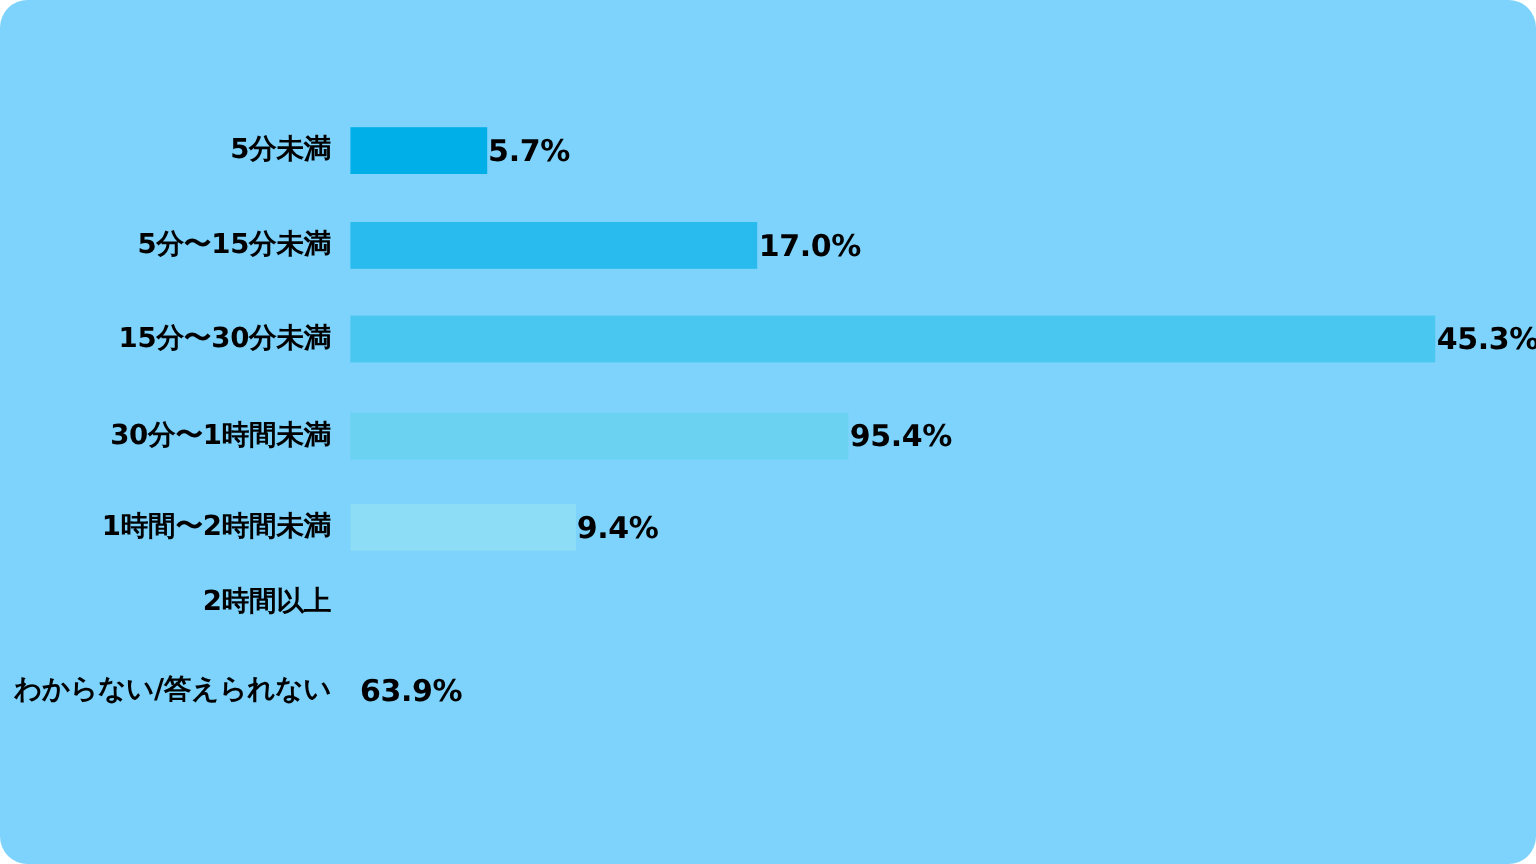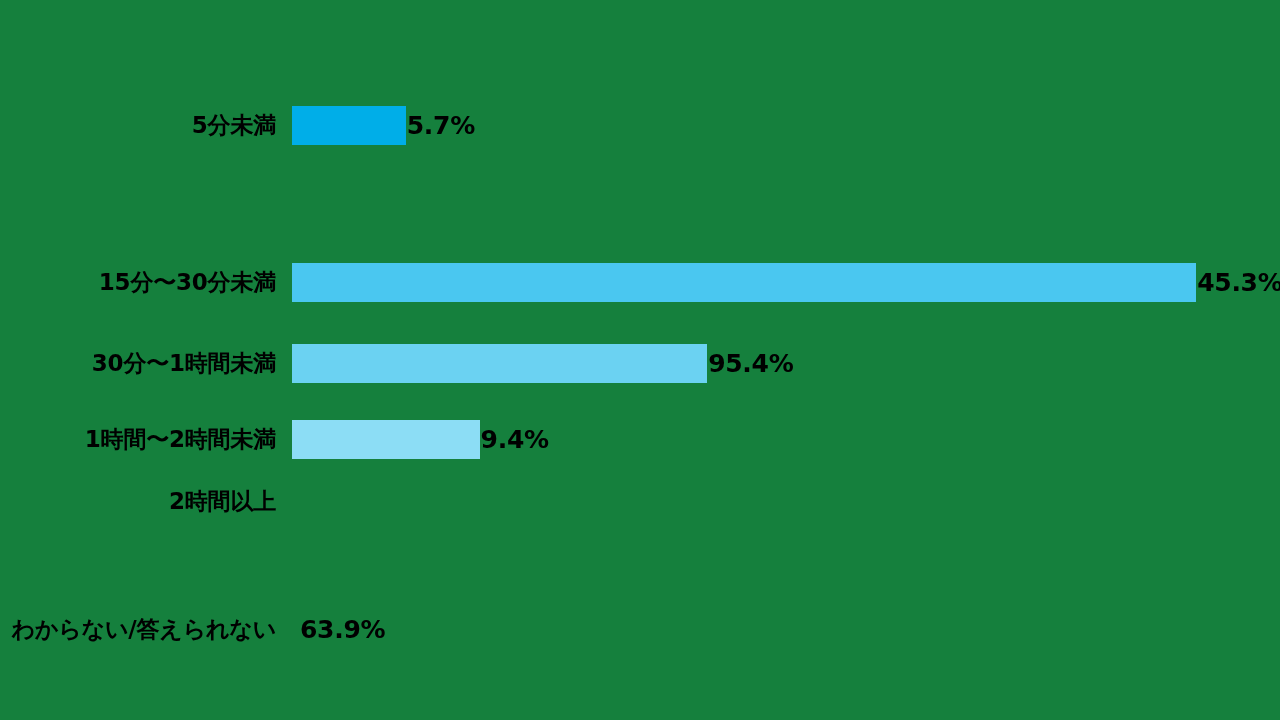--- a/index.html
+++ b/index.html
@@ -73,27 +73,34 @@
   .bar-row.zero .bar-value {
     margin-left: 8px;
   }
   .bar-row.gap-value .bar-value {
     margin-left: 7px;
   }
 </style>
 </head>
 <body>
 
-<div id="chart-canvas" style="background: #15803d;">
+<div id="chart-canvas" style="background: #7dd3fc; border-radius: 23px;">
 
 <div class="bar-row" style="top: 106px;">
       <div class="row-label">5分未満</div>
       <div class="bar-track">
         <div class="bar-fill" style="width: 113.772px; background: rgb(0, 174, 232);"></div>
         <div class="bar-value">5.7%</div>
+      </div>
+    </div>
+    <div class="bar-row" style="top: 184.6px;">
+      <div class="row-label">5分〜15分未満</div>
+      <div class="bar-track">
+        <div class="bar-fill" style="width: 339.32px; background: rgb(41, 187, 238);"></div>
+        <div class="bar-value">17.0%</div>
       </div>
     </div>
     <div class="bar-row" style="top: 263.2px;">
       <div class="row-label">15分〜30分未満</div>
       <div class="bar-track">
         <div class="bar-fill" style="width: 904.188px; background: rgb(74, 199, 240);"></div>
         <div class="bar-value">45.3%</div>
       </div>
     </div>
     <div class="bar-row" style="top: 344px;">
@@ -106,20 +113,20 @@
     <div class="bar-row" style="top: 420.4px;">
       <div class="row-label">1時間〜2時間未満</div>
       <div class="bar-track">
         <div class="bar-fill" style="width: 187.624px; background: rgb(140, 221, 245);"></div>
         <div class="bar-value">9.4%</div>
       </div>
     </div>
     <div class="bar-row gap-value" style="top: 482px;">
       <div class="row-label">2時間以上</div>
     </div>
-    <div class="bar-row zero" style="top: 610px;">
+    <div class="bar-row zero" style="top: 556px;">
       <div class="row-label">わからない/答えられない</div>
       <div class="bar-track">
         <div class="bar-fill" style="width: 0px; background: rgb(255, 255, 255);"></div>
         <div class="bar-value">63.9%</div>
       </div>
     </div>
   </div>
 
 </body></html>

